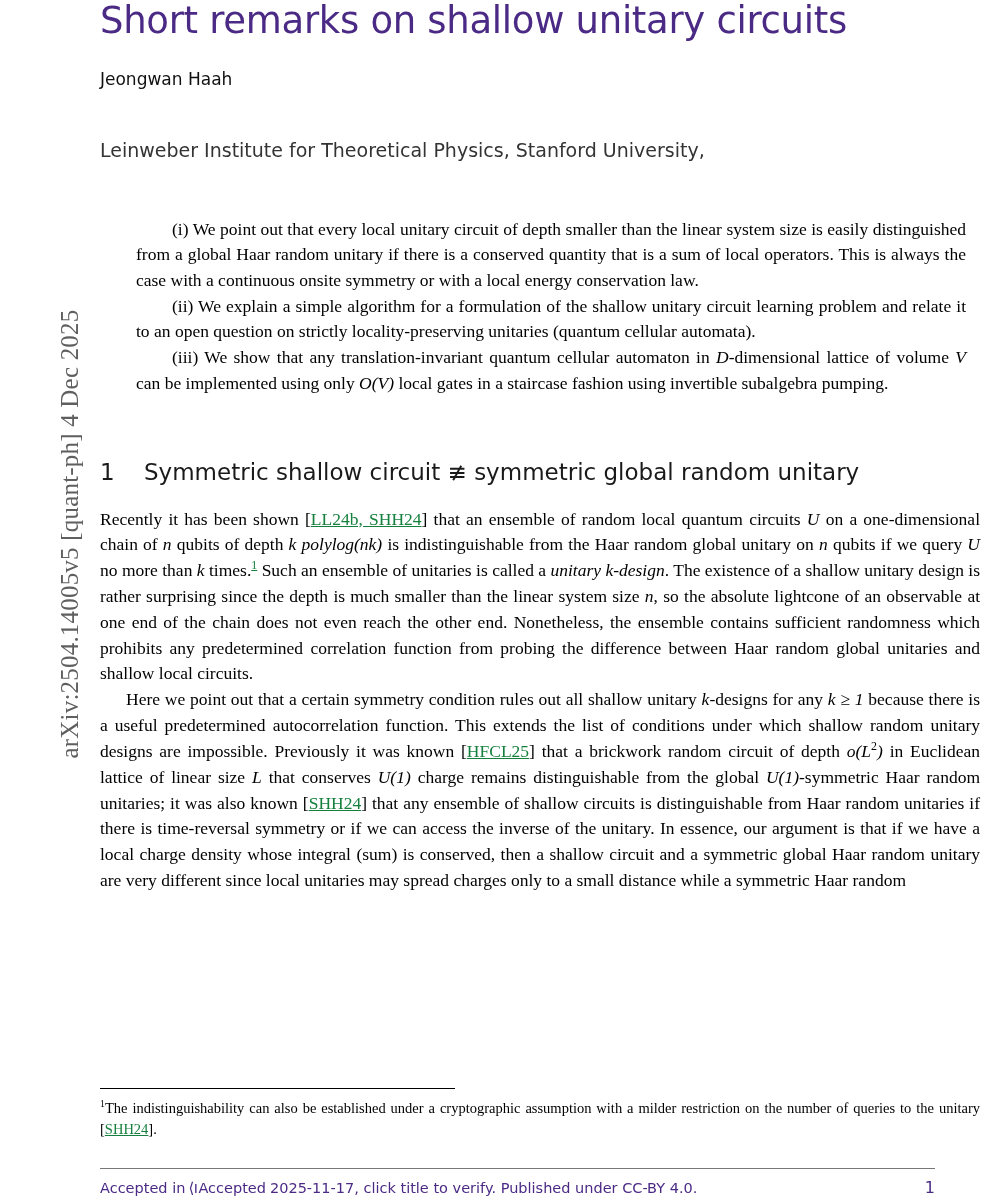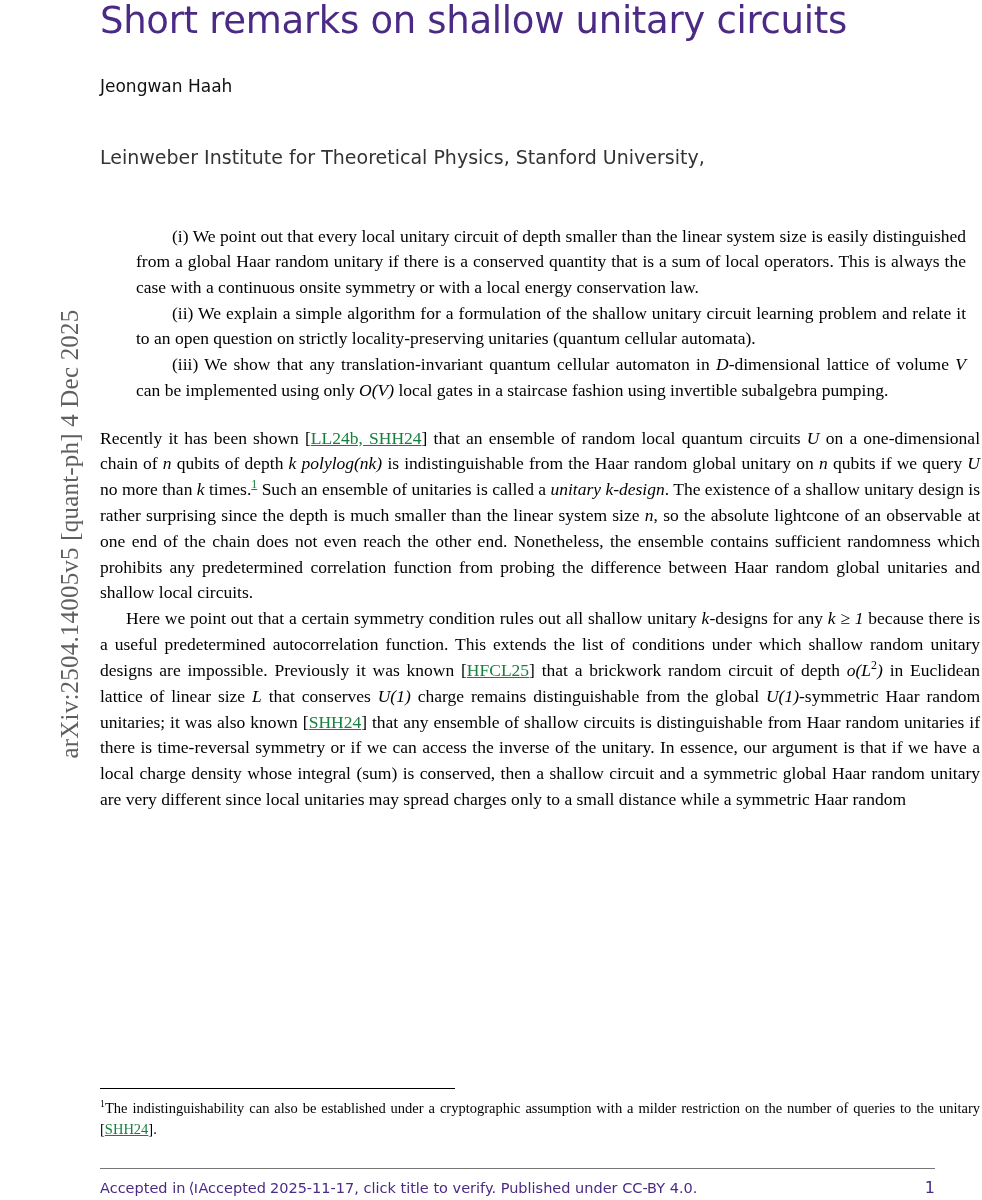--- a/index.html
+++ b/index.html
@@ -49,21 +49,21 @@
     margin: 0;
     padding-top: 0px;
     letter-spacing: -0.3px;
     font-weight: normal;
   }
 
   .author {
     font-family: "DejaVu Sans", sans-serif;
     font-size: 17px;
     color: #111111;
-    margin-top: 35px;
+    margin-top: 28px;
   }
 
   .affil {
     font-family: "DejaVu Sans", sans-serif;
     font-size: 19px;
     color: #333333;
     margin-top: 44px;
     line-height: 1.85;
   }
 
@@ -180,20 +180,23 @@
   <div class="affil">
     <div>Leinweber Institute for Theoretical Physics, Stanford University,</div>
   </div>
 
   <div class="abstract">
     <p>(i) We point out that every local unitary circuit of depth smaller than the linear system size is easily distinguished from a global Haar random unitary if there is a conserved quantity that is a sum of local operators. This is always the case with a continuous onsite symmetry or with a local energy conservation law.</p>
     <p>(ii) We explain a simple algorithm for a formulation of the shallow unitary circuit learning problem and relate it to an open question on strictly locality-preserving unitaries (quantum cellular automata).</p>
     <p><span>(iii) We show that any translation-invariant quantum cellular automaton in </span><span class="mi">D</span><span>-dimensional lattice of volume </span><span class="mi">V</span><span> can be implemented using only </span><span class="mi">O(V)</span><span> local gates in a staircase fashion using invertible subalgebra pumping.</span></p>
   </div>
 
+  <div class="section-head">
+    <span class="num">1</span><span>Symmetric shallow circuit ≢ symmetric global random unitary</span>
+  </div>
 
   <div class="body-text">
     <p><span>Recently it has been shown [</span><a class="cite" href="#">LL24b, SHH24</a><span>] that an ensemble of random local quantum circuits </span><span class="mi">U</span><span> on a one-dimensional chain of </span><span class="mi">n</span><span> qubits of depth </span><span class="mi">k polylog(nk)</span><span> is indistinguishable from the Haar random global unitary on </span><span class="mi">n</span><span> qubits if we query </span><span class="mi">U</span><span> no more than </span><span class="mi">k</span><span> times.</span><sup><a class="cite" href="#">1</a></sup><span> Such an ensemble of unitaries is called a </span><span class="emph">unitary k-design</span><span>. The existence of a shallow unitary design is rather surprising since the depth is much smaller than the linear system size </span><span class="mi">n</span><span>, so the absolute lightcone of an observable at one end of the chain does not even reach the other end. Nonetheless, the ensemble contains sufficient randomness which prohibits any predetermined correlation function from probing the difference between Haar random global unitaries and shallow local circuits.</span></p>
 
     <p class="indent"><span>Here we point out that a certain symmetry condition rules out all shallow unitary </span><span class="mi">k</span><span>-designs for any </span><span class="mi">k ≥ 1</span><span> because there is a useful predetermined autocorrelation function. This extends the list of conditions under which shallow random unitary designs are impossible. Previously it was known [</span><a class="cite" href="#">HFCL25</a><span>] that a brickwork random circuit of depth </span><span class="mi">o(L</span><sup class="mr">2</sup><span class="mi">)</span><span> in Euclidean lattice of linear size </span><span class="mi">L</span><span> that conserves </span><span class="mi">U(1)</span><span> charge remains distinguishable from the global </span><span class="mi">U(1)</span><span>-symmetric Haar random unitaries; it was also known [</span><a class="cite" href="#">SHH24</a><span>] that any ensemble of shallow circuits is distinguishable from Haar random unitaries if there is time-reversal symmetry or if we can access the inverse of the unitary. In essence, our argument is that if we have a local charge density whose integral (sum) is conserved, then a shallow circuit and a symmetric global Haar random unitary are very different since local unitaries may spread charges only to a small distance while a symmetric Haar random</span></p>
   </div>
 
 </div>
 
 <div class="footnote-rule"></div>

